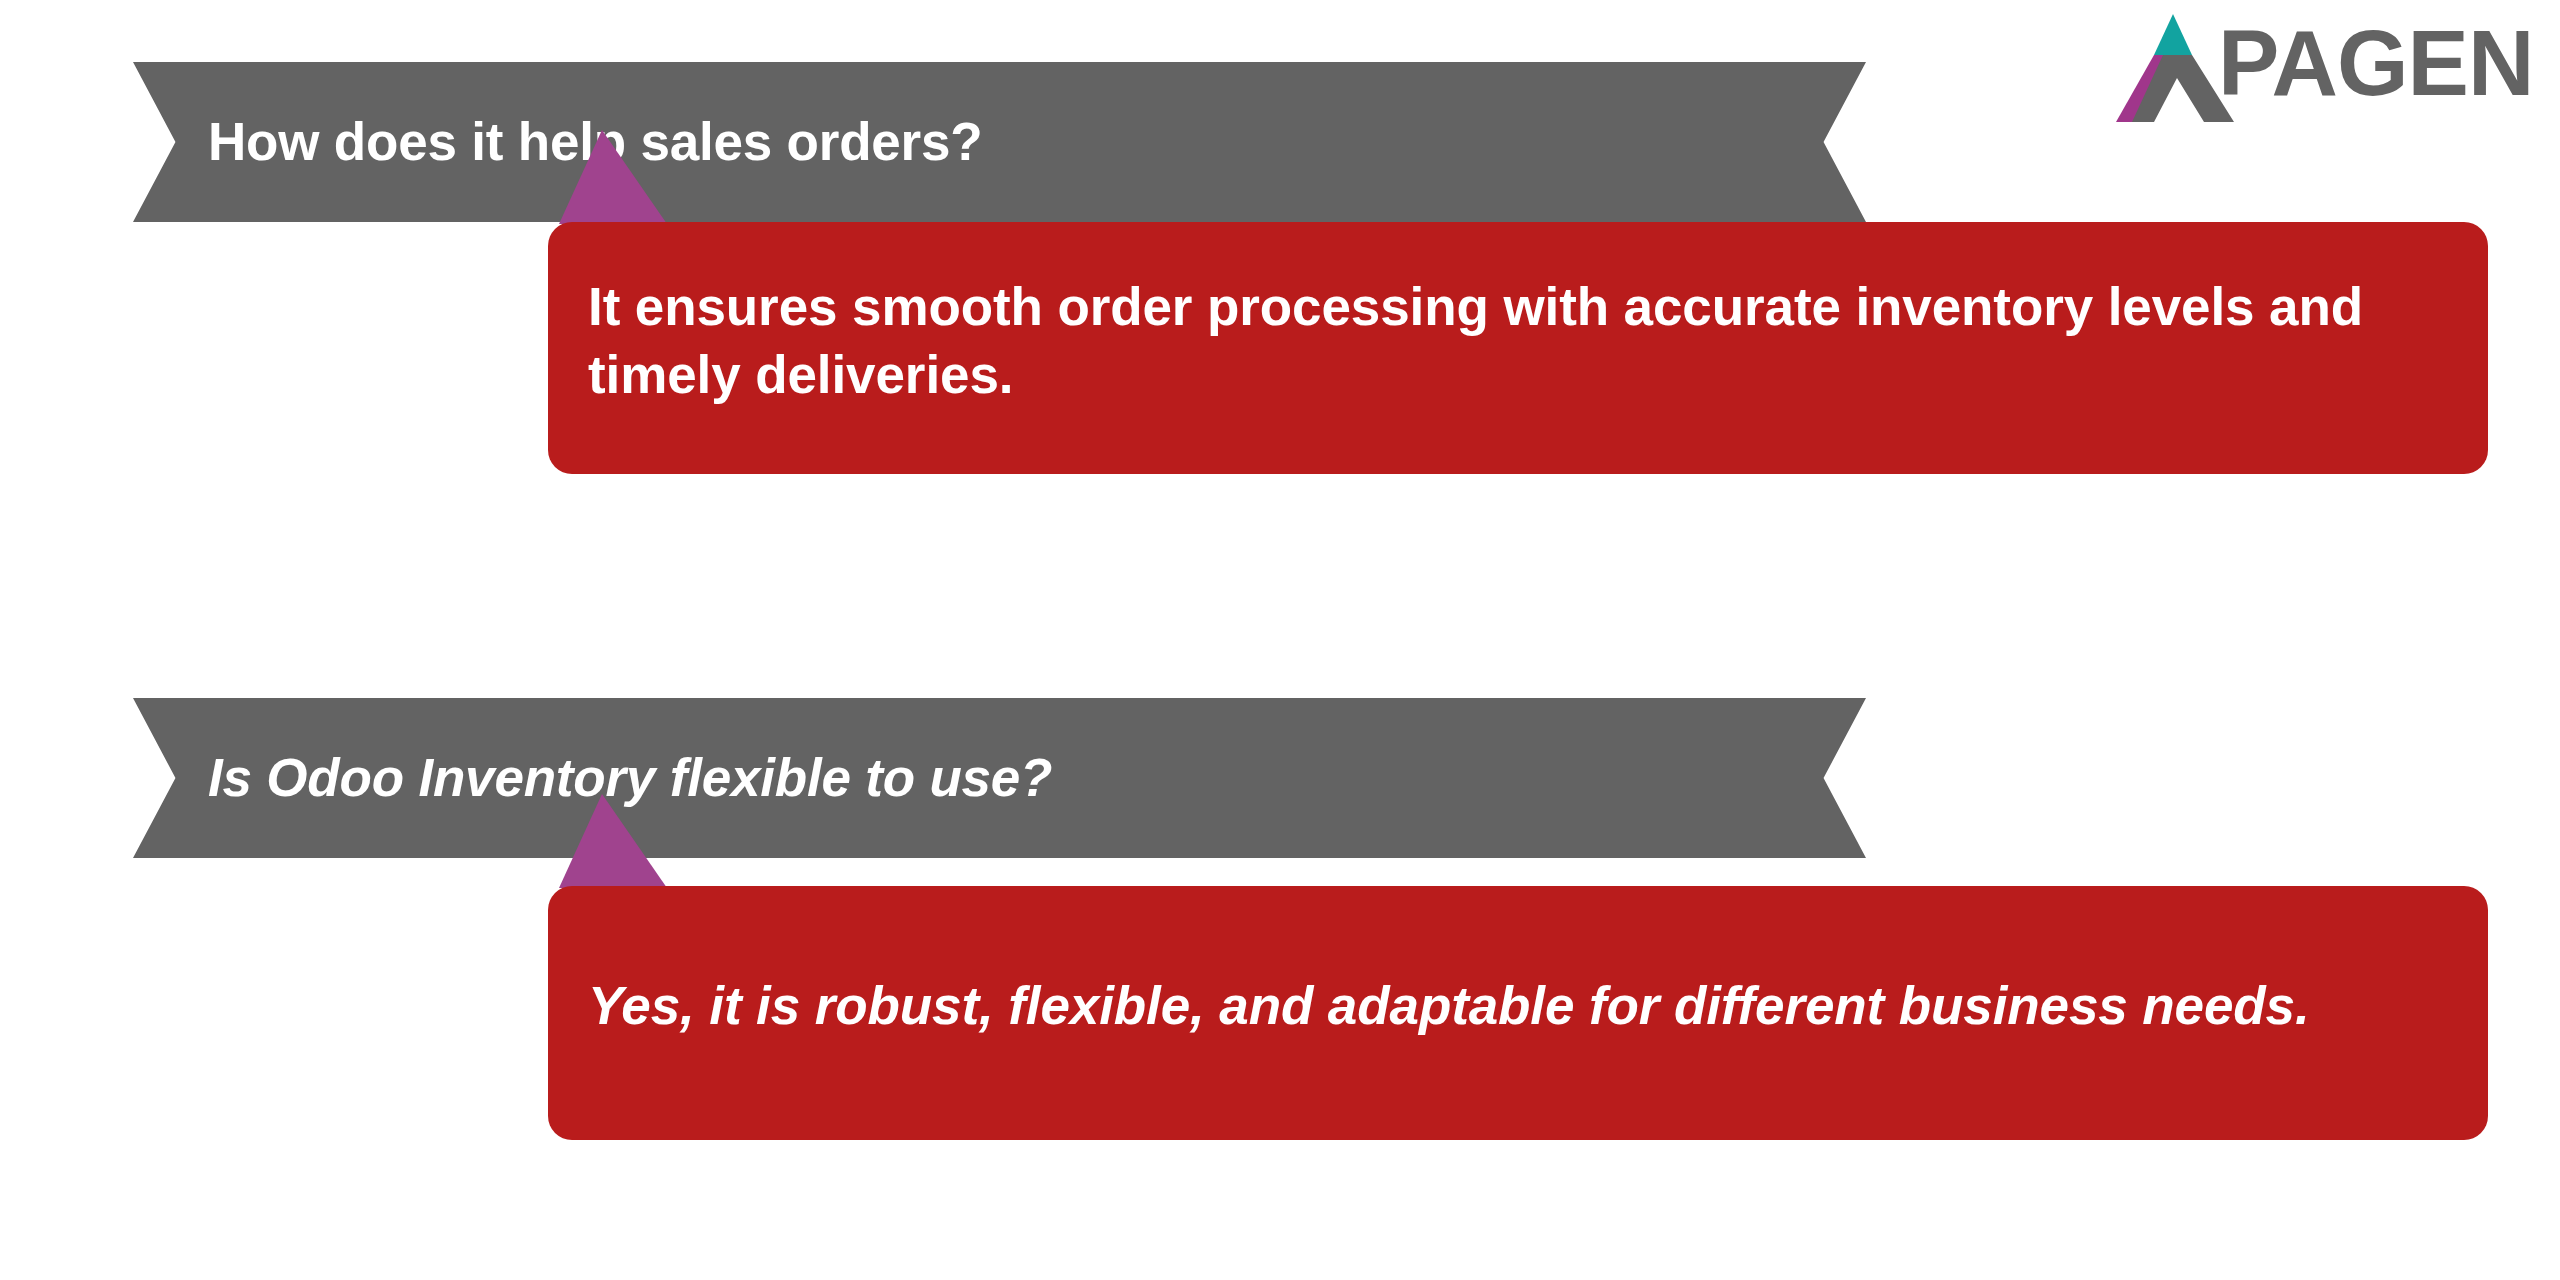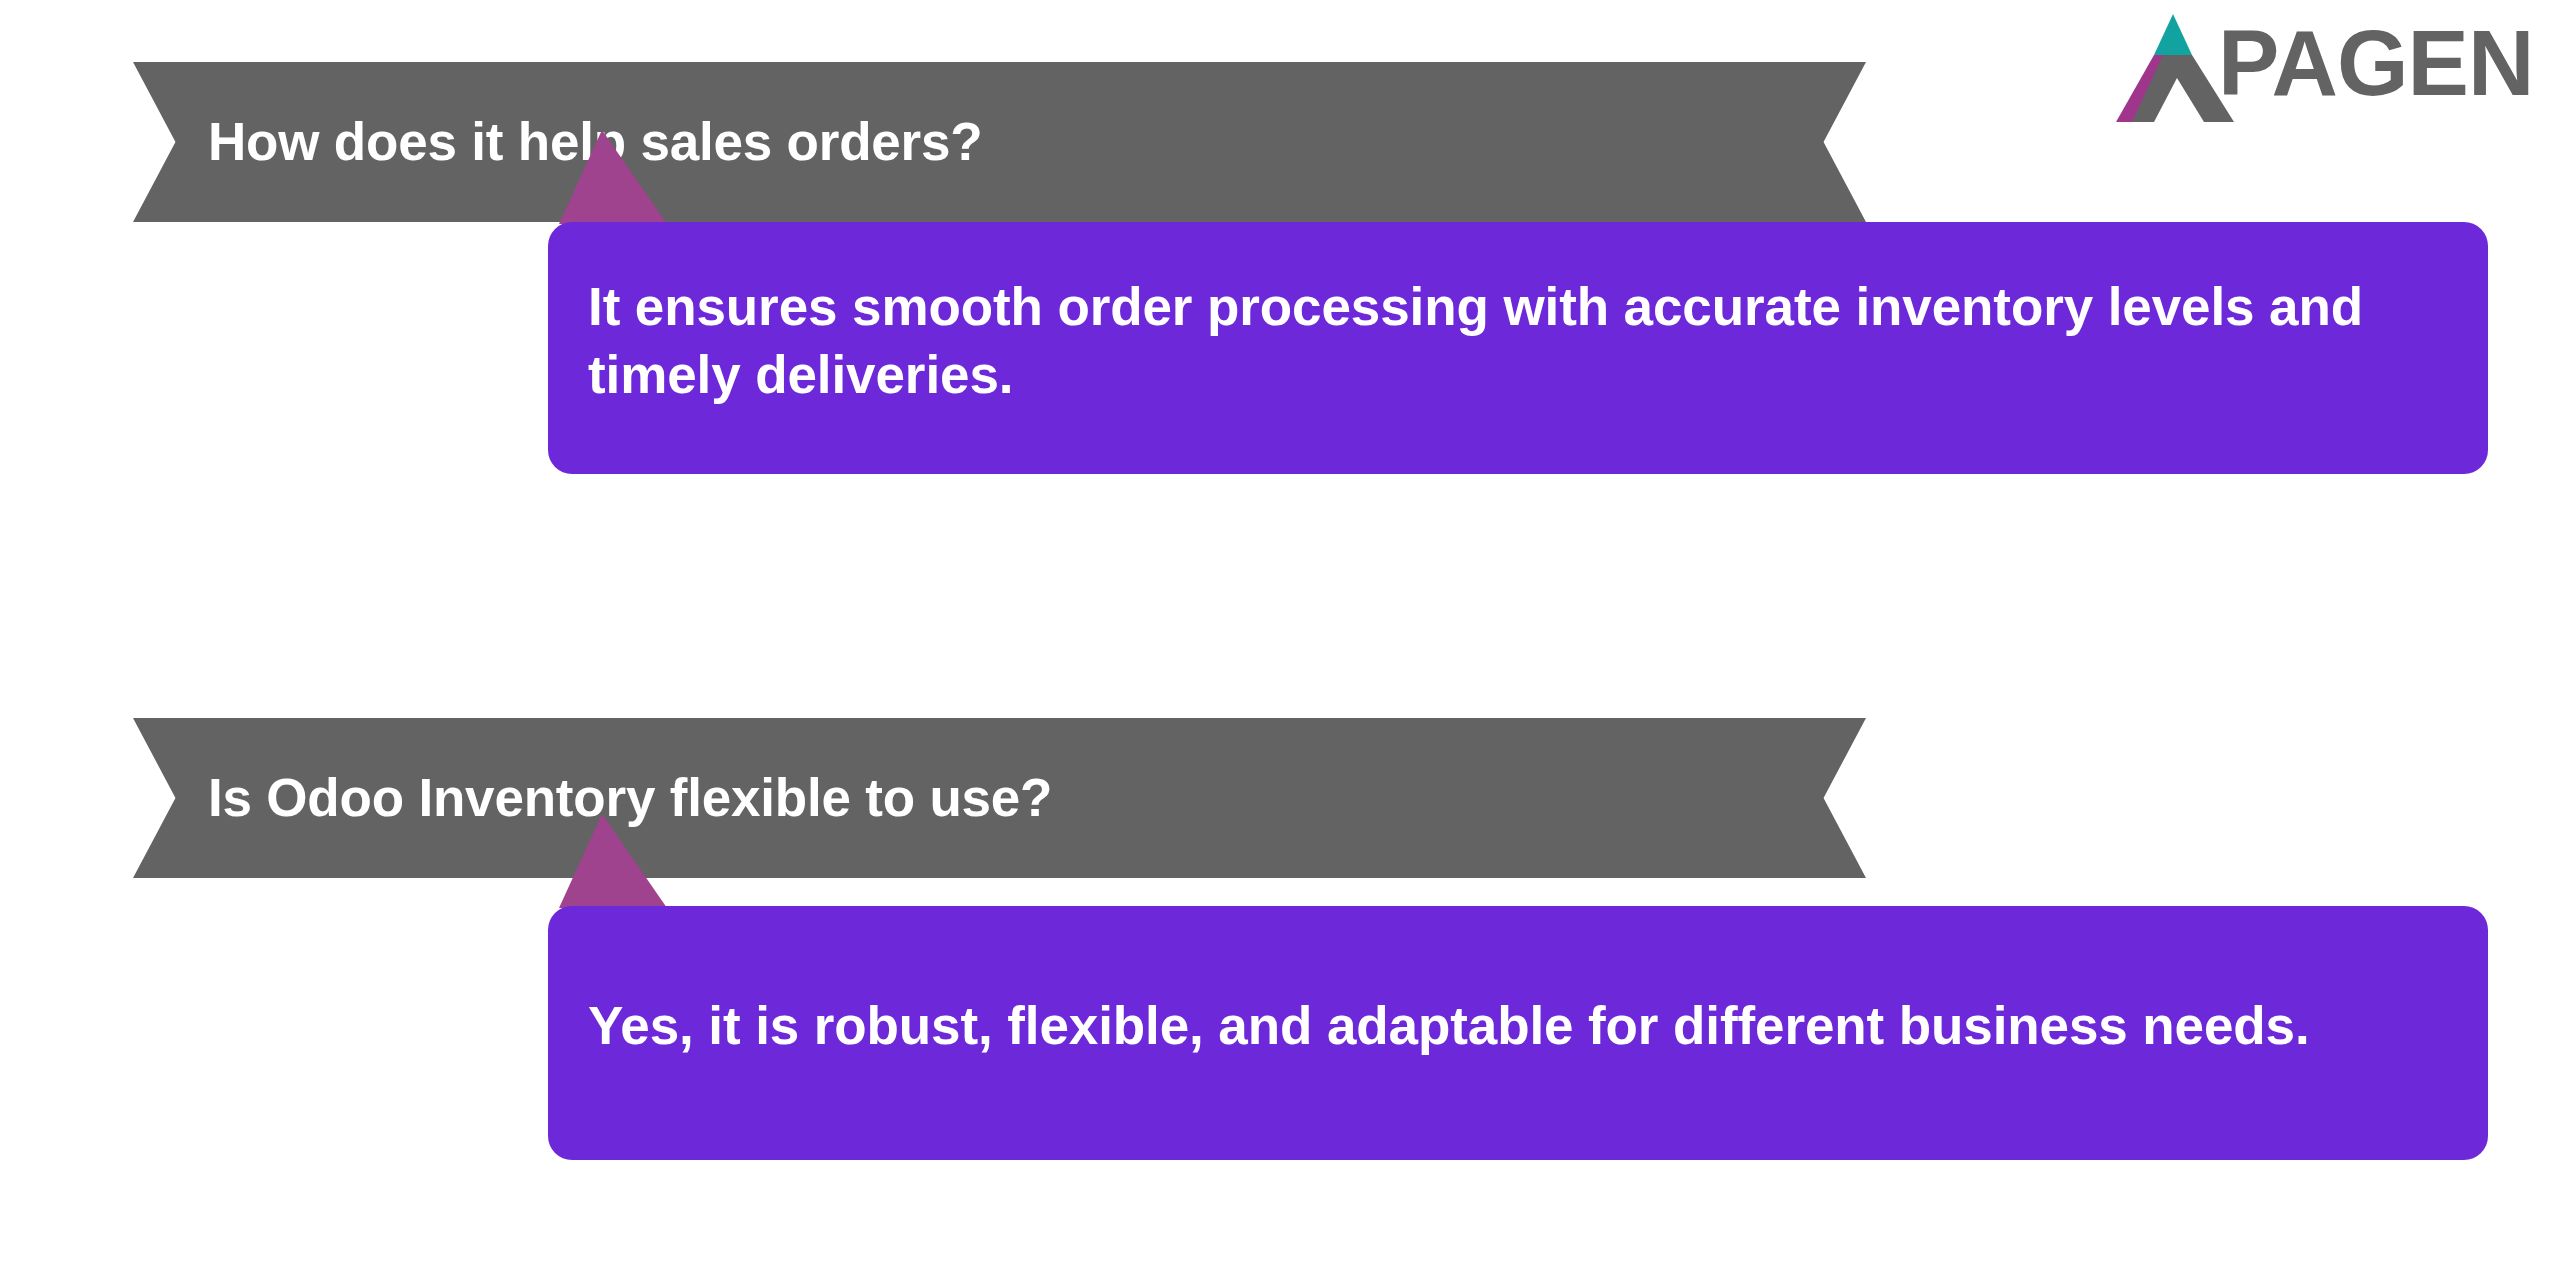--- a/index.html
+++ b/index.html
@@ -41,21 +41,21 @@
     margin-left: -16px;
   }
 
   
   .faq-block {
     position: absolute;
     left: 0;
     width: 2560px;
   }
   .faq-block.block-1 { top: 62px; }
-  .faq-block.block-2 { top: 718px; }
+  .faq-block.block-2 { top: 698px; font-style: italic; }
 
   
   .question-ribbon {
     position: relative;
     margin-left: 133px;
     width: 1733px;
     height: 160px;
     background: #636363;
     -webkit-clip-path: polygon(
         0% 0%,
@@ -92,21 +92,21 @@
   }
   .answer-tail {
     position: absolute;
     top: -92px;
     left: 11px;
     width: 108px;
     height: 94px;
   }
   .answer-bubble {
     position: relative;
-    background: #6d28d9;
+    background: #b91c1c;
     border-radius: 24px;
     padding: 38px 44px 52px 40px;
     box-sizing: border-box;
     min-height: 252px;
     display: flex;
     align-items: center;
   }
   .answer-text {
     color: #ffffff;
     font-size: 53px;

